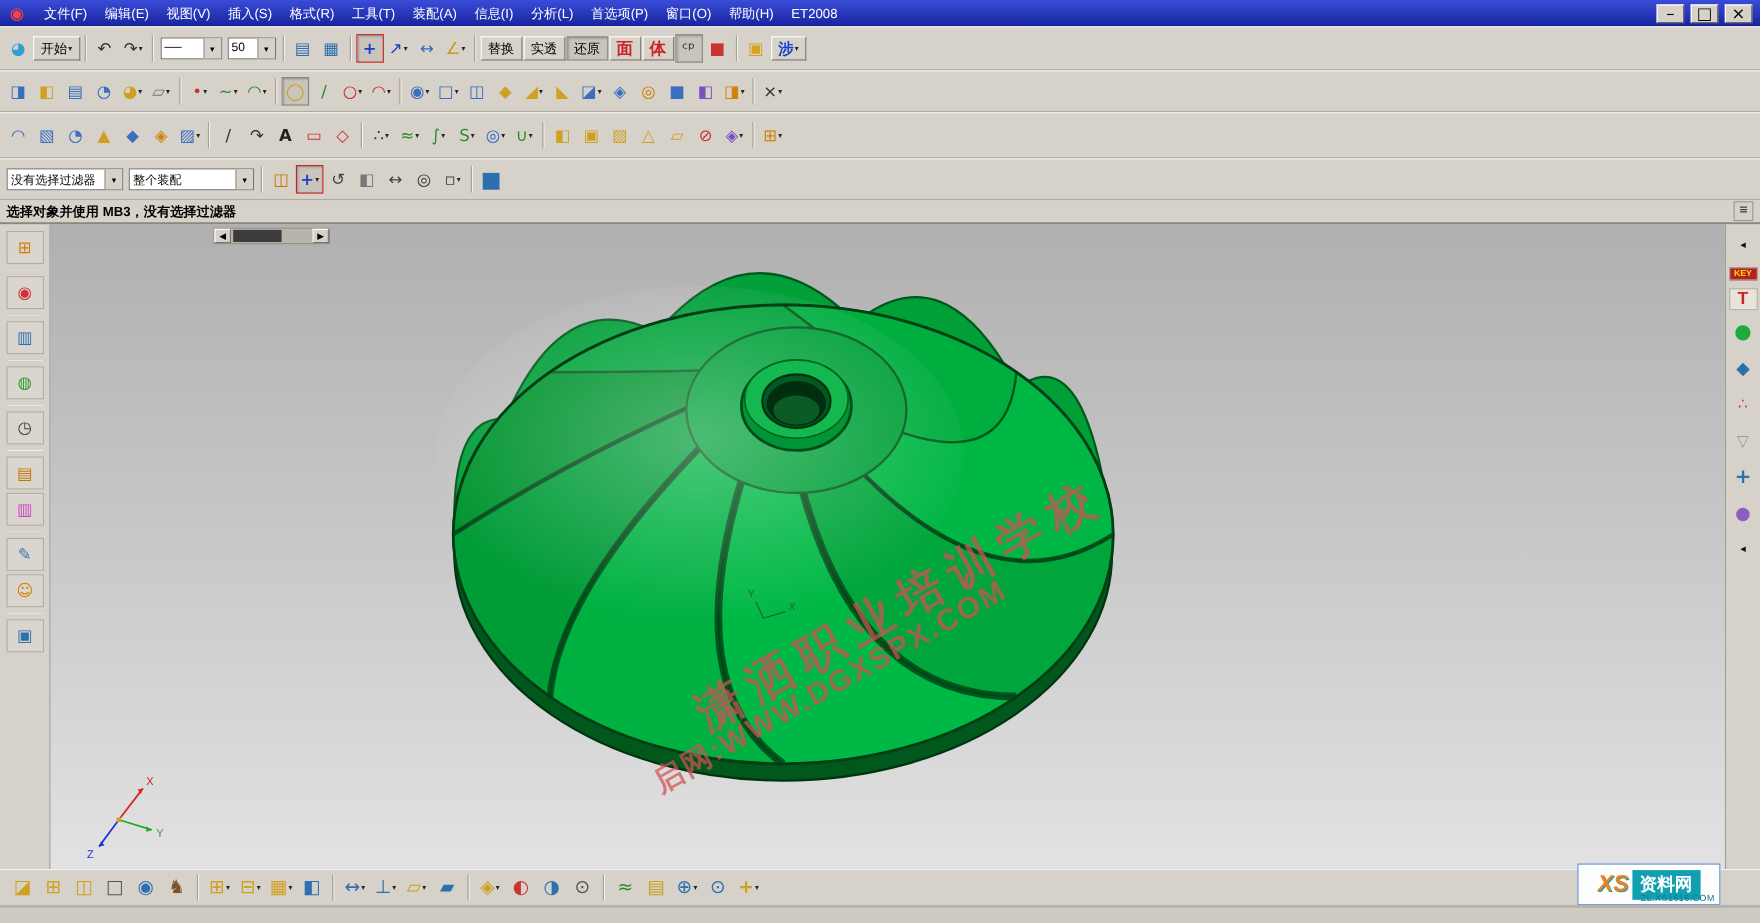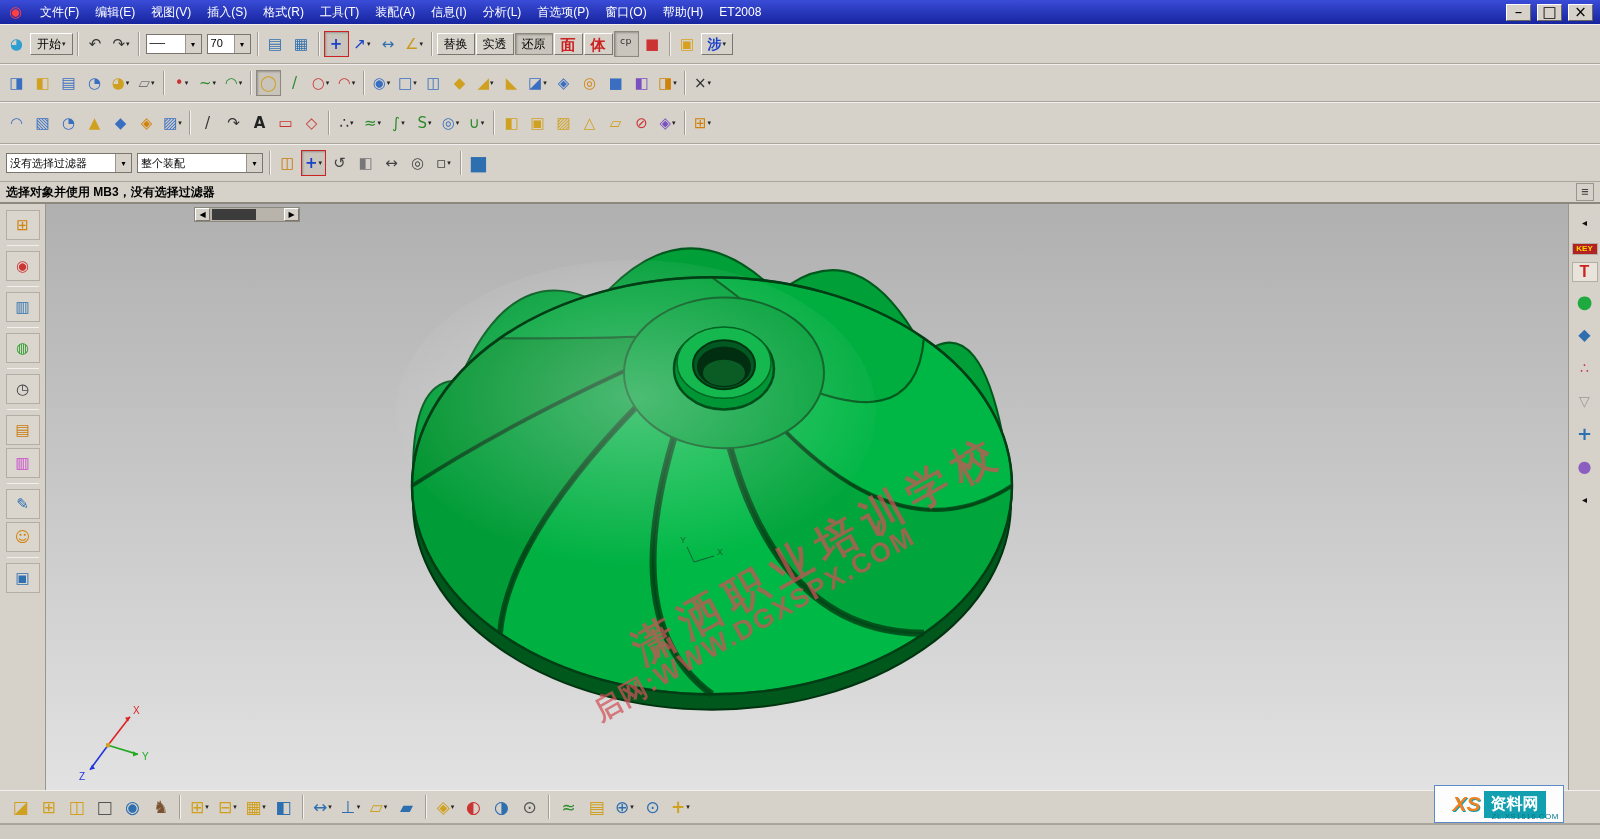--- a/index.html
+++ b/index.html
@@ -176,21 +176,21 @@
     <span class="tbtn ticon">
       <span class="glyph" style="color: rgb(51, 51, 51);">↷</span>
       <span class="dd">▾</span>
     </span>
     <span class="tsep"></span>
     <span class="tselect">
       <span class="sval" style="width: 38px;">──</span>
       <span class="sarr">▾</span>
     </span>
     <span class="tselect">
-      <span class="sval" style="width: 26px;">70</span>
+      <span class="sval" style="width: 26px;">50</span>
       <span class="sarr">▾</span>
     </span>
     <span class="tsep"></span>
     <span class="tbtn ticon">
       <span class="glyph" style="color: rgb(46, 111, 176);">▤</span>
     </span>
     <span class="tbtn ticon">
       <span class="glyph" style="color: rgb(46, 111, 176);">▦</span>
     </span>
     <span class="tsep"></span>
@@ -424,25 +424,25 @@
       <span class="dd">▾</span>
     </span>
     <span class="tsep"></span>
     <span class="tbtn ticon">
       <span class="glyph" style="color: rgb(208, 130, 10);">⊞</span>
       <span class="dd">▾</span>
     </span>
   </div>
 <div class="tbar" id="toolbar-filter">
     <span class="tselect">
-      <span class="sval" style="width: 108px;">没有选择过滤器</span>
+      <span class="sval" style="width: 88px;">没有选择过滤器</span>
       <span class="sarr">▾</span>
     </span>
     <span class="tselect">
-      <span class="sval" style="width: 108px;">整个装配</span>
+      <span class="sval" style="width: 96px;">整个装配</span>
       <span class="sarr">▾</span>
     </span>
     <span class="tsep"></span>
     <span class="tbtn ticon">
       <span class="glyph" style="color: rgb(200, 120, 10);">◫</span>
     </span>
     <span class="tbtn ticon boxed" style="border-color: rgb(204, 34, 34);">
       <span class="glyph" style="color: rgb(26, 65, 200); font-weight: bold;">+</span>
       <span class="dd">▾</span>
     </span>

